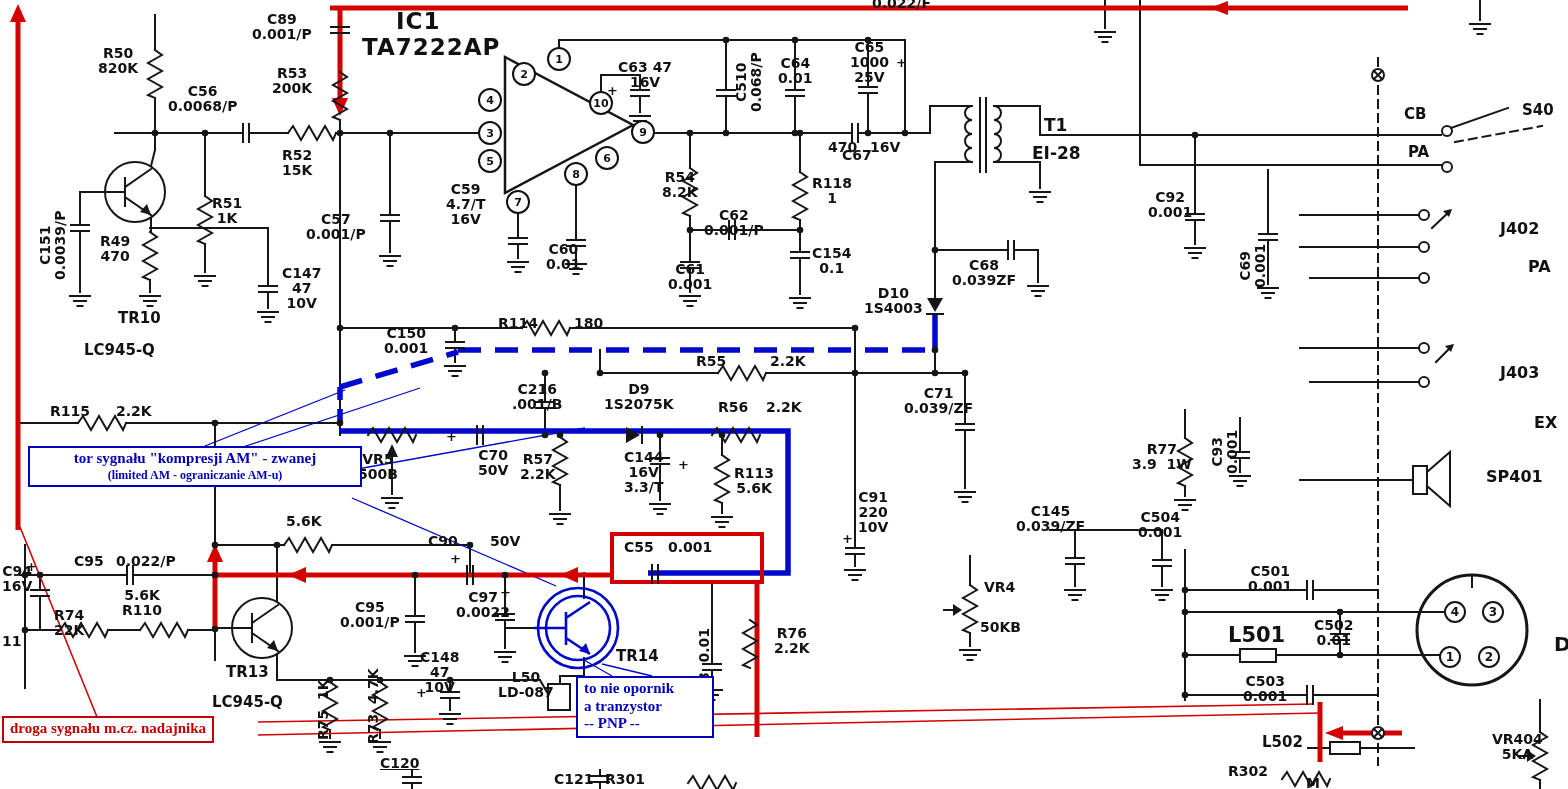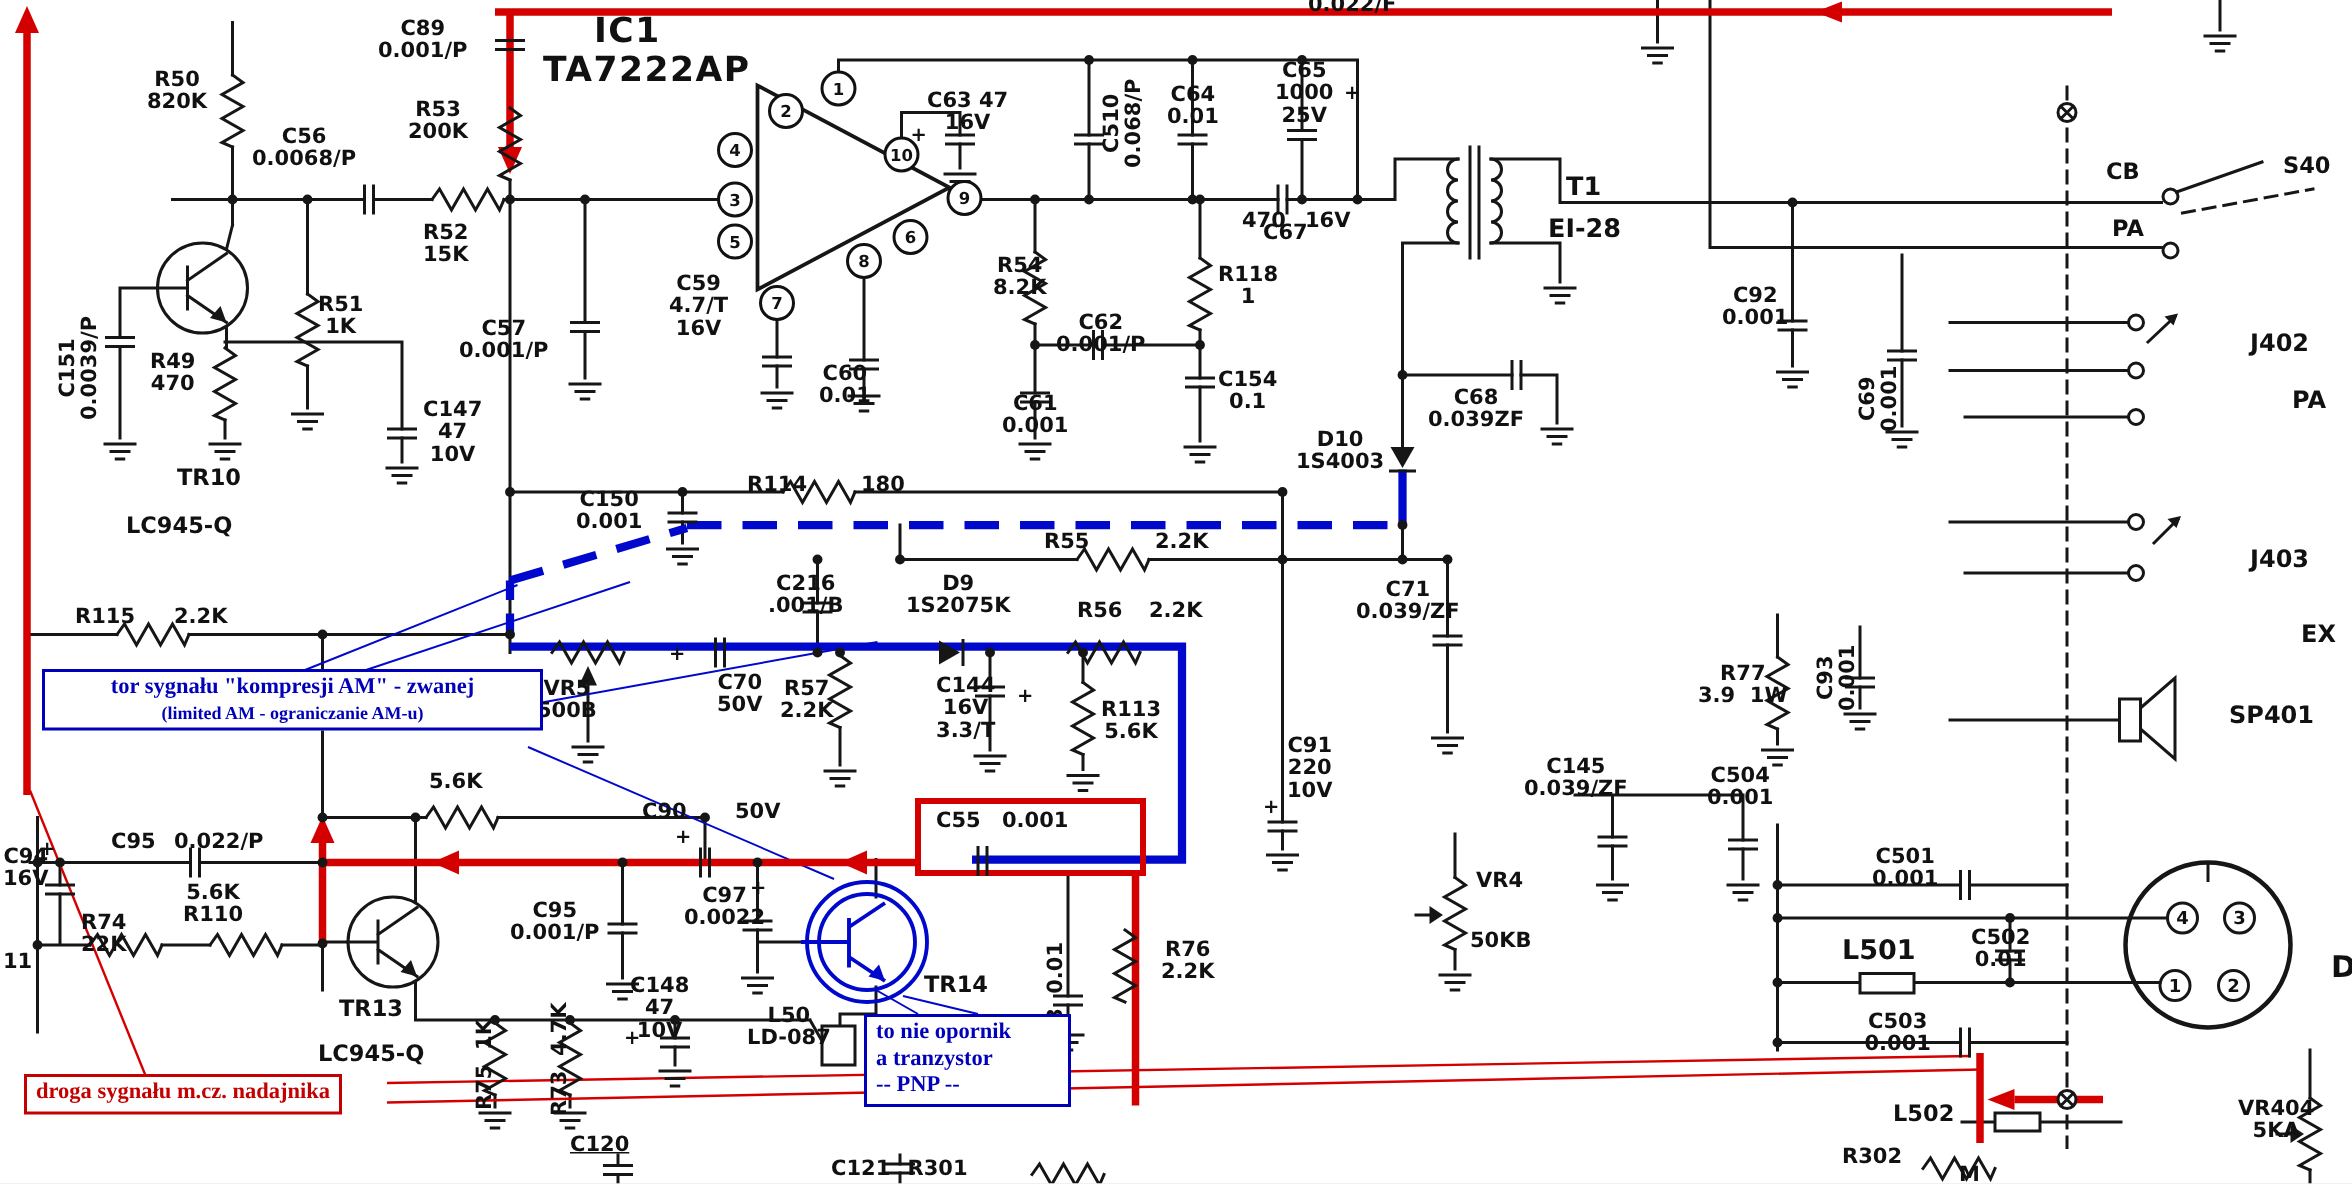--- a/index.html
+++ b/index.html
@@ -42,21 +42,21 @@
   #ic-ref{left:396px;top:8px;}
   #ic-part{left:362px;top:34px;text-align:right;}
   
   .anno{position:absolute;background:#fff;padding:2px 6px 3px 6px;
         font:bold 15px "Liberation Serif",serif;line-height:1.18;}
   .anno.blue{border:2px solid var(--annoBlue);color:var(--annoBlue);}
   .anno.red{border:2px solid var(--annoRed);color:var(--annoRed);}
   #anno1{left:28px;top:446px;width:318px;text-align:center;}
   #anno1 .small{font-size:12px;}
   #anno2{left:576px;top:676px;width:122px;}
-  #annoRed{left:16px;top:716px;}
+  #annoRed{left:2px;top:716px;}
 </style>
 </head>
 <body>
 
 <div id="page">
 
   <svg width="1568" height="789" viewBox="0 0 1568 789">
     <defs>
       <g id="gnd">
         <line x1="-10" y1="0" x2="10" y2="0"></line>
@@ -553,21 +553,21 @@
 47
 10V</div>
       <div class="lbl" style="left: 416px; top: 686px; font-size: 13px;">+</div>
       <div class="lbl" style="left: 498px; top: 670px;">L50
 LD-087</div>
       <div class="lbl vert" style="left: 697px; top: 702px;">C98  0.01</div>
       <div class="lbl" style="left: 774px; top: 626px;">R76
 2.2K</div>
       <div class="lbl" style="left: 1248px; top: 564px;">C501
 0.001</div>
-      <div class="lbl" style="left: 1228px; top: 624px; font-size: 18px;">L501</div>
+      <div class="lbl" style="left: 1228px; top: 624px; font-size: 21px;">L501</div>
       <div class="lbl" style="left: 1314px; top: 618px;">C502
 0.01</div>
       <div class="lbl" style="left: 1243px; top: 674px;">C503
 0.001</div>
       <div class="lbl" style="left: 1262px; top: 734px; font-size: 15px;">L502</div>
       <div class="lbl" style="left: 1228px; top: 764px;">R302</div>
       <div class="lbl" style="left: 1492px; top: 732px;">VR404
 5KA</div>
       <div class="lbl" style="left: 1554px; top: 634px; font-size: 20px;">D</div>
       <div class="lbl" style="left: 380px; top: 756px; text-decoration: underline;">C120</div>

